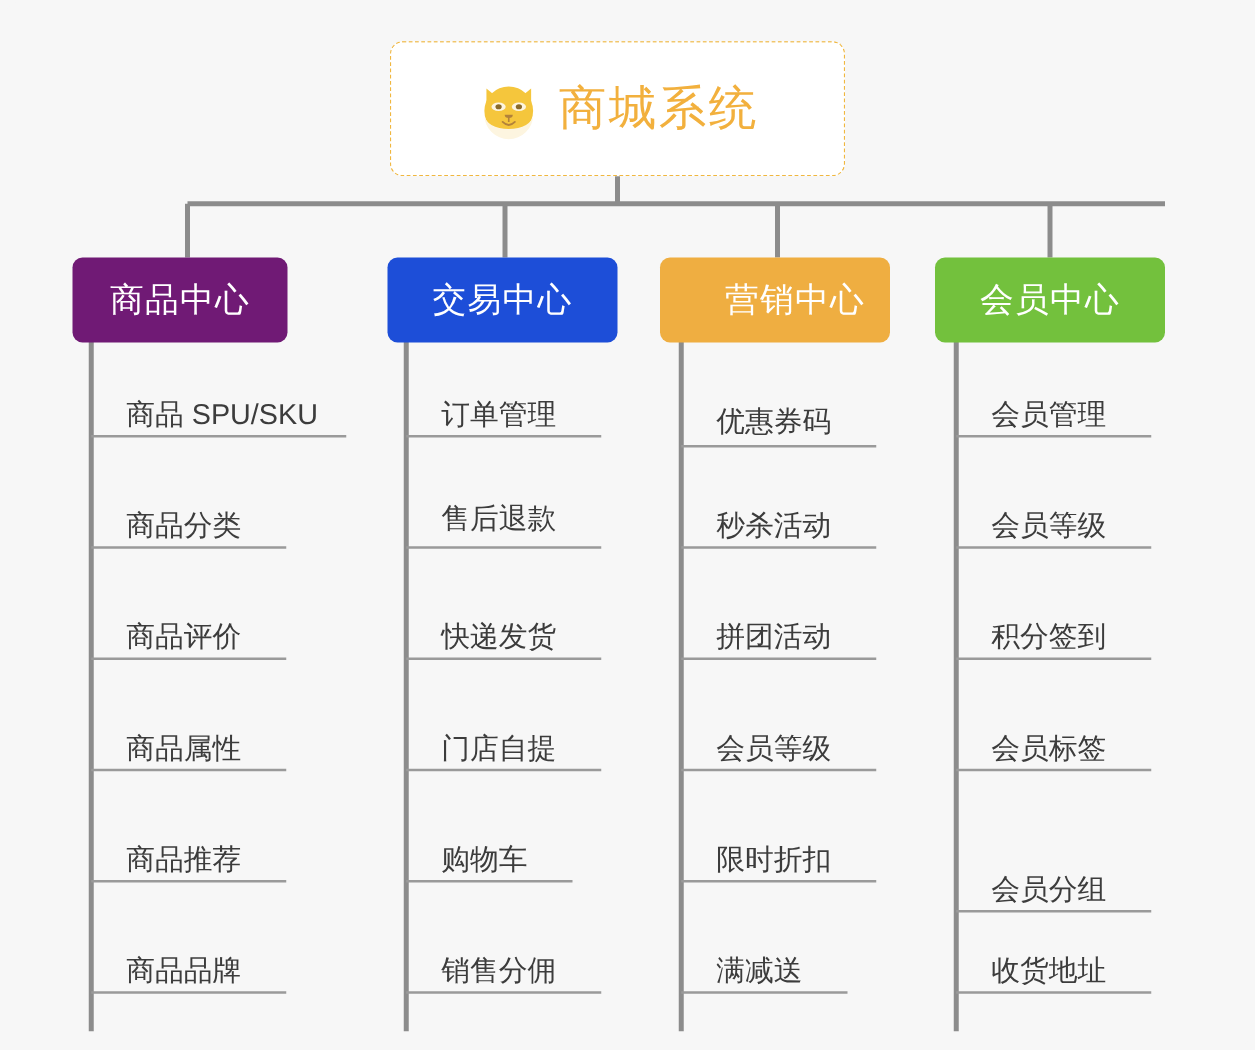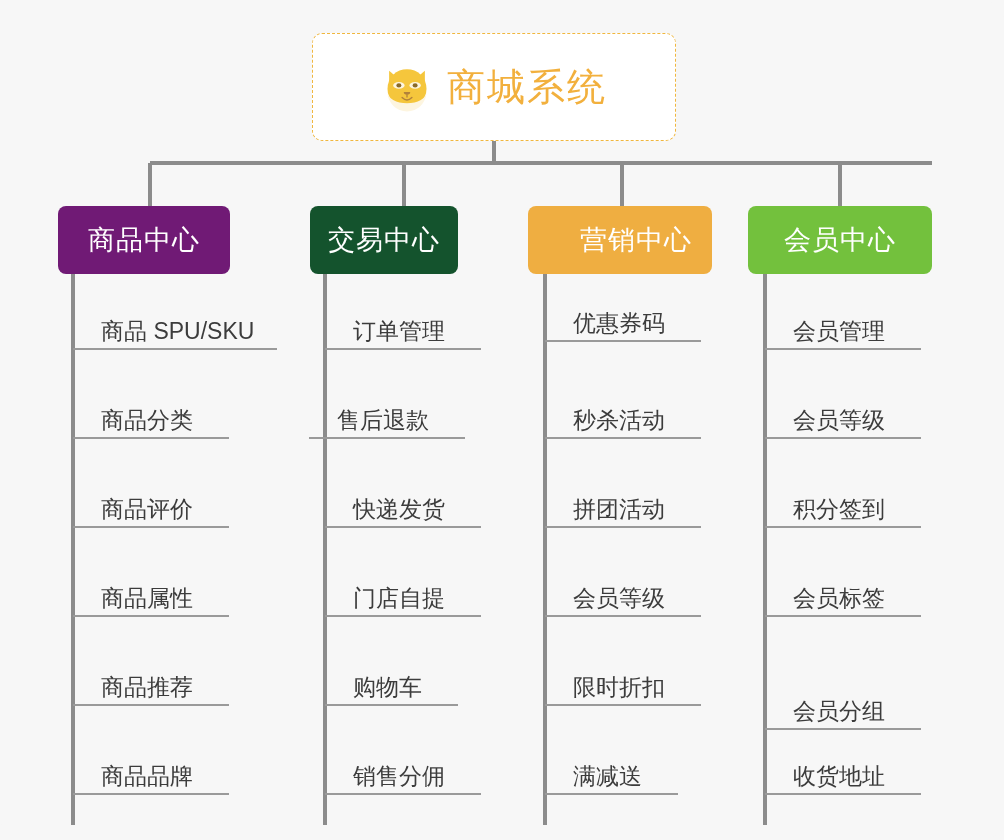--- a/index.html
+++ b/index.html
@@ -144,46 +144,46 @@
   <div class="leaf" style="left:73px; top:571px; width:156px;">
     <span class="leaf-label">商品属性</span>
   </div>
   <div class="leaf" style="left:73px; top:660px; width:156px;">
     <span class="leaf-label">商品推荐</span>
   </div>
   <div class="leaf" style="left:73px; top:749px; width:156px;">
     <span class="leaf-label">商品品牌</span>
   </div>
 
-  <div class="cat-box" style="left:310px; top:206px; width:148px; background:#14532d;">
+  <div class="cat-box" style="left:310px; top:206px; width:184px; background:#1d4ed8;">
     <span>交易中心</span>
   </div>
   <div class="leaf" style="left:325px; top:304px; width:156px;">
     <span class="leaf-label">订单管理</span>
   </div>
-  <div class="leaf" style="left:309px; top:393px; width:156px;">
+  <div class="leaf" style="left:325px; top:393px; width:156px;align-items:center;">
     <span class="leaf-label">售后退款</span>
   </div>
   <div class="leaf" style="left:325px; top:482px; width:156px;">
     <span class="leaf-label">快递发货</span>
   </div>
   <div class="leaf" style="left:325px; top:571px; width:156px;">
     <span class="leaf-label">门店自提</span>
   </div>
   <div class="leaf" style="left:325px; top:660px; width:133px;">
     <span class="leaf-label">购物车</span>
   </div>
   <div class="leaf" style="left:325px; top:749px; width:156px;">
     <span class="leaf-label">销售分佣</span>
   </div>
 
   <div class="cat-box" style="left:528px; top:206px; width:184px; background:#efae41;padding-left:32px;">
     <span>营销中心</span>
   </div>
-  <div class="leaf" style="left:545px; top:296px; width:156px;">
+  <div class="leaf" style="left:545px; top:312px; width:156px;font-family:Liberation Mono, monospace;">
     <span class="leaf-label">优惠券码</span>
   </div>
   <div class="leaf" style="left:545px; top:393px; width:156px;">
     <span class="leaf-label">秒杀活动</span>
   </div>
   <div class="leaf" style="left:545px; top:482px; width:156px;">
     <span class="leaf-label">拼团活动</span>
   </div>
   <div class="leaf" style="left:545px; top:571px; width:156px;">
     <span class="leaf-label">会员等级</span>

